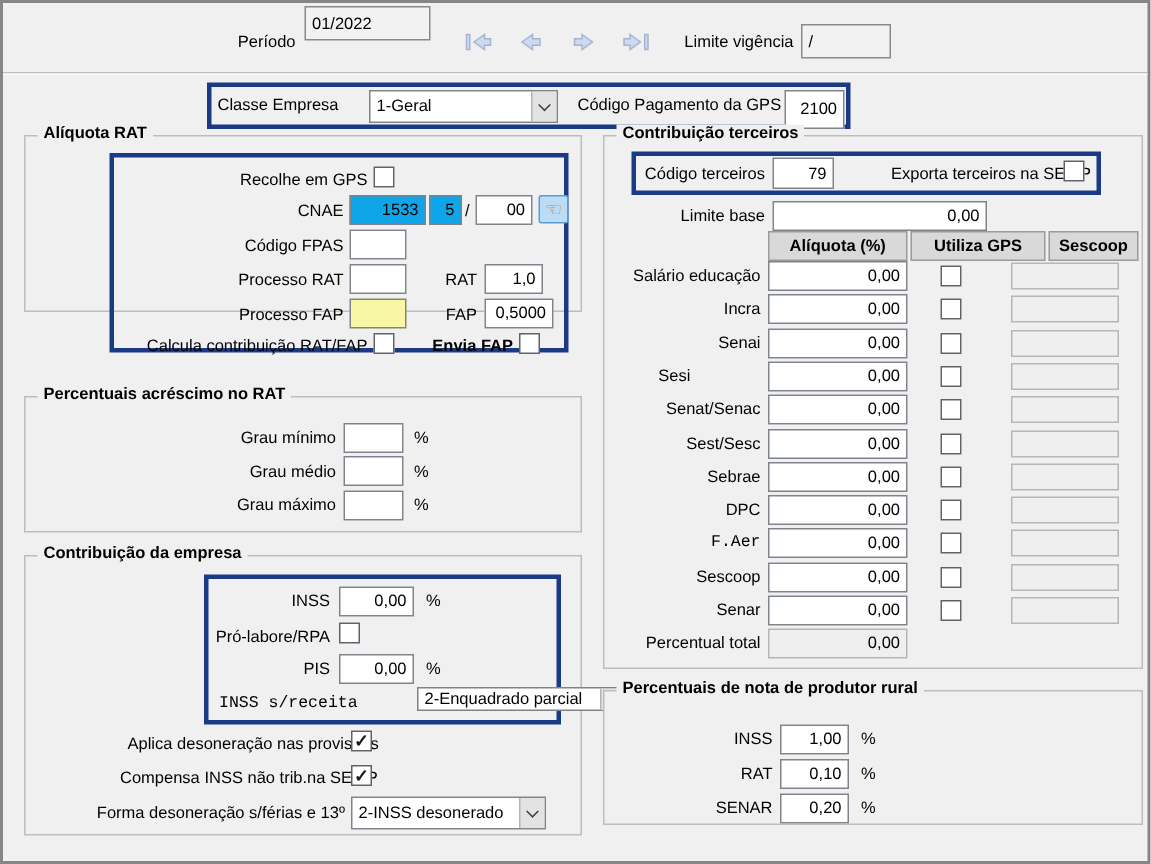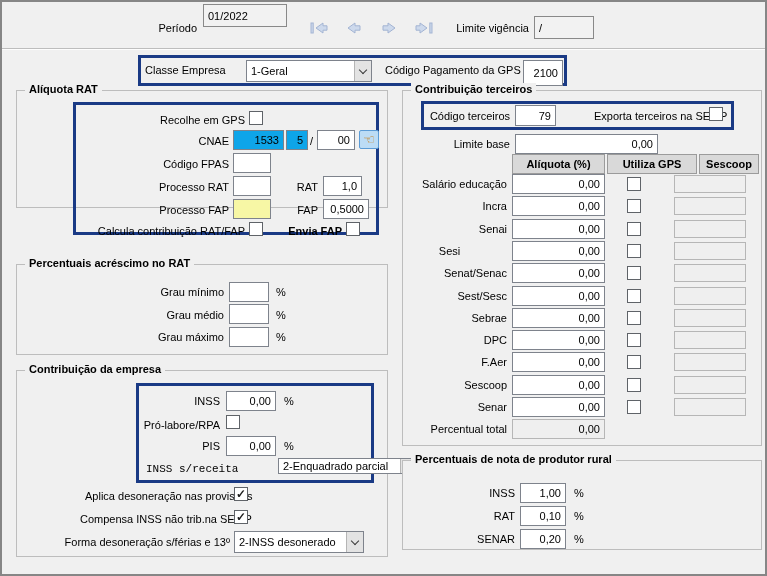--- a/index.html
+++ b/index.html
@@ -211,21 +211,21 @@
   <span class="lbl r" style="left:390px;top:310px;width:115px;">Sebrae</span>
   <div class="field num" style="left:510px;top:306px;width:93px;height:20px;">0,00</div>
   <span class="cb" style="left:625px;top:309px;"></span>
   <div class="field dis" style="left:672px;top:307px;width:72px;height:18px;"></div>
 
   <span class="lbl r" style="left:390px;top:332px;width:115px;">DPC</span>
   <div class="field num" style="left:510px;top:328px;width:93px;height:20px;">0,00</div>
   <span class="cb" style="left:625px;top:331px;"></span>
   <div class="field dis" style="left:672px;top:329px;width:72px;height:18px;"></div>
 
-  <span class="lbl r" style="left:390px;top:354px;width:115px;">F.Aer</span>
+  <span class="lbl r" style="left:390px;top:354px;width:115px;font-family:Liberation Mono, monospace;">F.Aer</span>
   <div class="field num" style="left:510px;top:350px;width:93px;height:20px;">0,00</div>
   <span class="cb" style="left:625px;top:353px;"></span>
   <div class="field dis" style="left:672px;top:351px;width:72px;height:18px;"></div>
 
   <span class="lbl r" style="left:390px;top:377px;width:115px;">Sescoop</span>
   <div class="field num" style="left:510px;top:373px;width:93px;height:20px;">0,00</div>
   <span class="cb" style="left:625px;top:376px;"></span>
   <div class="field dis" style="left:672px;top:374px;width:72px;height:18px;"></div>
 
   <span class="lbl r" style="left:390px;top:399px;width:115px;">Senar</span>

